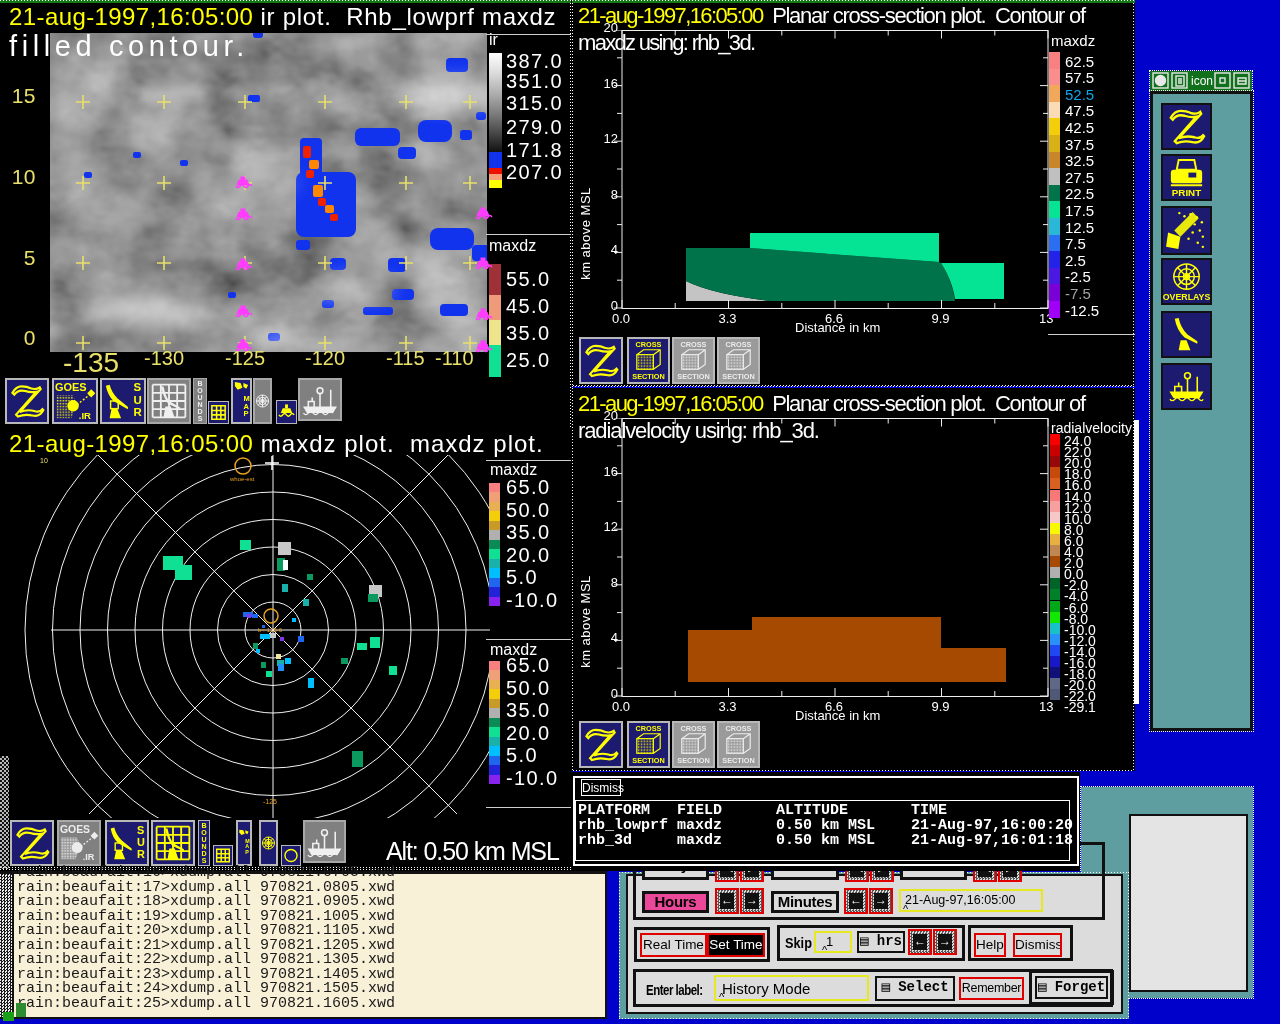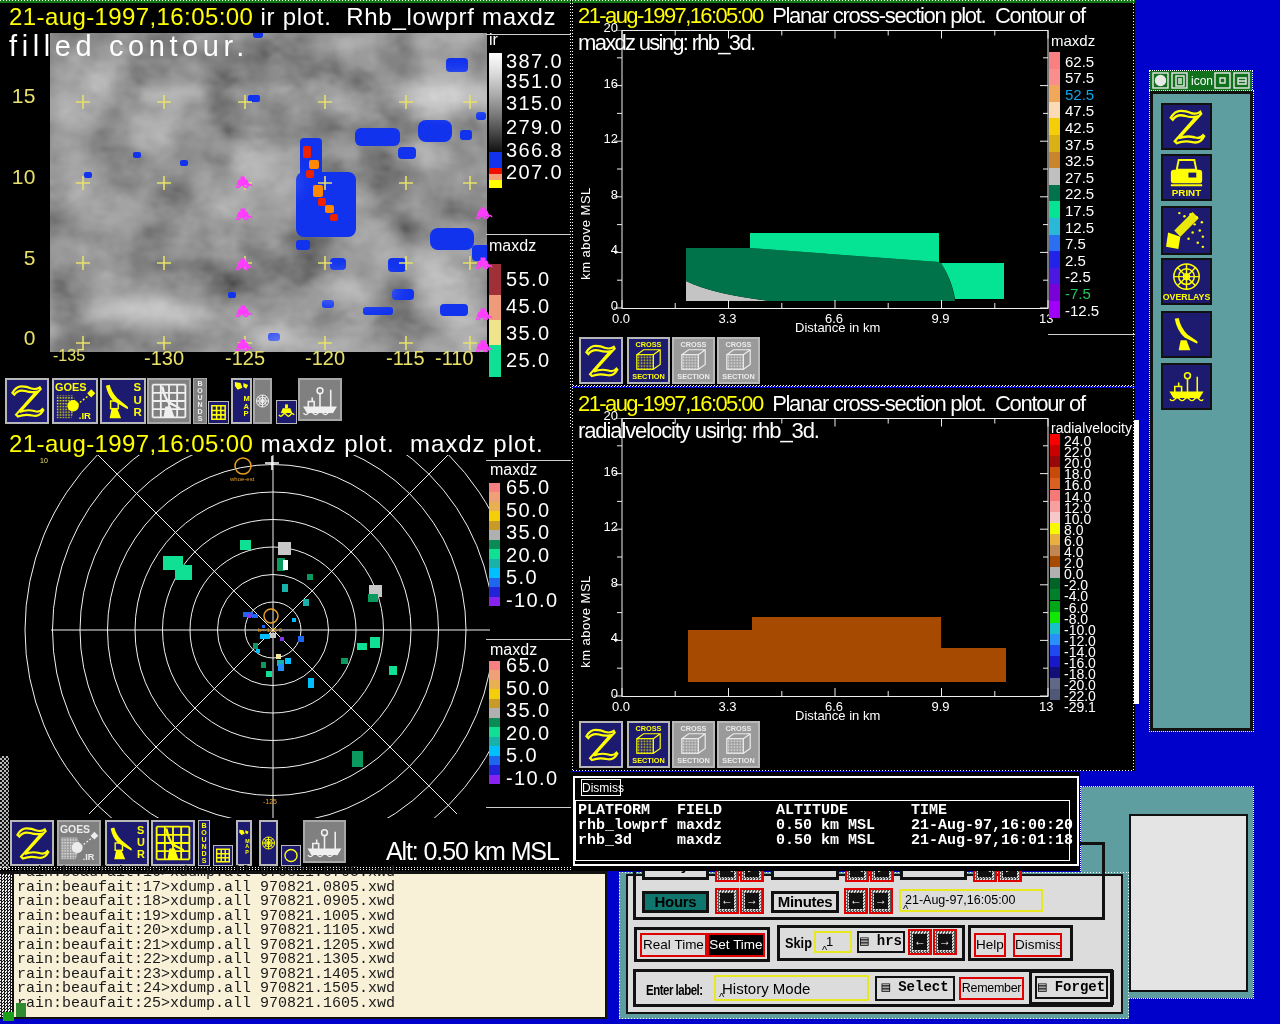--- a/index.html
+++ b/index.html
@@ -130,37 +130,37 @@
     <g stroke="#ff3cff" fill="#ff3cff">
       <rect x="481" y="341" width="4" height="3"></rect>
       <path d="M479 344h8l2 5h-12z"></path>
       <path d="M476 350q2 3 4 0t4 0t4 0t4 0" fill="none" stroke-width="1.5"></path>
     </g>
   </svg>
 <div style="position:absolute;left:10px;top:84px;font-family:'Liberation Sans',sans-serif;font-size:21px;letter-spacing:0.5px;color:#e8e06a;width:26px;text-align:right;">15</div>
 <div style="position:absolute;left:10px;top:165px;font-family:'Liberation Sans',sans-serif;font-size:21px;letter-spacing:0.5px;color:#e8e06a;width:26px;text-align:right;">10</div>
 <div style="position:absolute;left:10px;top:246px;font-family:'Liberation Sans',sans-serif;font-size:21px;letter-spacing:0.5px;color:#e8e06a;width:26px;text-align:right;">5</div>
 <div style="position:absolute;left:10px;top:326px;font-family:'Liberation Sans',sans-serif;font-size:21px;letter-spacing:0.5px;color:#e8e06a;width:26px;text-align:right;">0</div>
-<div style="position:absolute;left:53px;top:347px;font-family:'Liberation Sans',sans-serif;font-size:16px;color:#e8e06a;">-135</div>
+<div style="position:absolute;left:63px;top:347px;font-family:'Liberation Sans',sans-serif;font-size:28px;color:#e8e06a;">-135</div>
 <div style="position:absolute;left:144px;top:347px;font-family:'Liberation Sans',sans-serif;font-size:20px;color:#e8e06a;">-130</div>
 <div style="position:absolute;left:225px;top:347px;font-family:'Liberation Sans',sans-serif;font-size:20px;color:#e8e06a;">-125</div>
 <div style="position:absolute;left:305px;top:347px;font-family:'Liberation Sans',sans-serif;font-size:20px;color:#e8e06a;">-120</div>
 <div style="position:absolute;left:386px;top:347px;font-family:'Liberation Sans',sans-serif;font-size:20px;color:#e8e06a;">-115</div>
 <div style="position:absolute;left:435px;top:347px;font-family:'Liberation Sans',sans-serif;font-size:20px;color:#e8e06a;">-110</div>
 <div style="position:absolute;left:489px;top:31px;font-family:'Liberation Sans',sans-serif;font-size:16px;color:#fff;">ir</div>
 <div style="position:absolute;left:489px;top:53px;width:13px;height:99px;background:linear-gradient(180deg,#ffffff 0%,#dcdcdc 20%,#b0b0b0 40%,#808080 60%,#4a4a4a 80%,#111 100%);"></div>
 <div style="position:absolute;left:489px;top:152px;width:13px;height:16px;background:#1133ee;"></div>
 <div style="position:absolute;left:489px;top:168px;width:13px;height:6px;background:#ee1100;"></div>
 <div style="position:absolute;left:489px;top:174px;width:13px;height:6px;background:#f4a07a;"></div>
 <div style="position:absolute;left:489px;top:180px;width:13px;height:8px;background:#ffff00;"></div>
 <div style="position:absolute;left:506px;top:50px;font-family:'Liberation Sans',sans-serif;font-size:20px;letter-spacing:1.4px;color:#fff;">387.0</div>
 <div style="position:absolute;left:506px;top:70px;font-family:'Liberation Sans',sans-serif;font-size:20px;letter-spacing:1.4px;color:#fff;">351.0</div>
 <div style="position:absolute;left:506px;top:92px;font-family:'Liberation Sans',sans-serif;font-size:20px;letter-spacing:1.4px;color:#fff;">315.0</div>
 <div style="position:absolute;left:506px;top:116px;font-family:'Liberation Sans',sans-serif;font-size:20px;letter-spacing:1.4px;color:#fff;">279.0</div>
-<div style="position:absolute;left:506px;top:139px;font-family:'Liberation Sans',sans-serif;font-size:20px;letter-spacing:1.4px;color:#fff;">366.8</div>
+<div style="position:absolute;left:506px;top:139px;font-family:'Liberation Sans',sans-serif;font-size:20px;letter-spacing:1.4px;color:#fff;">171.8</div>
 <div style="position:absolute;left:506px;top:161px;font-family:'Liberation Sans',sans-serif;font-size:20px;letter-spacing:1.4px;color:#fff;">207.0</div>
 <div style="position:absolute;left:486px;top:34px;width:85px;height:1px;background:#cfcfcf;"></div>
 <div style="position:absolute;left:486px;top:234px;width:85px;height:1px;background:#cfcfcf;"></div>
 <div style="position:absolute;left:489px;top:237px;font-family:'Liberation Sans',sans-serif;font-size:16px;color:#fff;">maxdz</div>
 <div style="position:absolute;left:489px;top:264px;width:12px;height:31px;background:#a03038;"></div>
 <div style="position:absolute;left:489px;top:295px;width:12px;height:25px;background:#ef9b7a;"></div>
 <div style="position:absolute;left:489px;top:320px;width:12px;height:25px;background:#efe38b;"></div>
 <div style="position:absolute;left:489px;top:345px;width:12px;height:32px;background:#0fe093;"></div>
 <div style="position:absolute;left:506px;top:268px;font-family:'Liberation Sans',sans-serif;font-size:20px;letter-spacing:1.4px;color:#fff;">55.0</div>
 <div style="position:absolute;left:506px;top:295px;font-family:'Liberation Sans',sans-serif;font-size:20px;letter-spacing:1.4px;color:#fff;">45.0</div>
@@ -497,21 +497,21 @@
 <div style="position:absolute;left:1065px;top:119.0px;font-family:'Liberation Sans',sans-serif;font-size:15px;color:#fff;">42.5</div>
 <div style="position:absolute;left:1065px;top:135.6px;font-family:'Liberation Sans',sans-serif;font-size:15px;color:#fff;">37.5</div>
 <div style="position:absolute;left:1065px;top:152.20000000000002px;font-family:'Liberation Sans',sans-serif;font-size:15px;color:#fff;">32.5</div>
 <div style="position:absolute;left:1065px;top:168.8px;font-family:'Liberation Sans',sans-serif;font-size:15px;color:#fff;">27.5</div>
 <div style="position:absolute;left:1065px;top:185.4px;font-family:'Liberation Sans',sans-serif;font-size:15px;color:#fff;">22.5</div>
 <div style="position:absolute;left:1065px;top:202.0px;font-family:'Liberation Sans',sans-serif;font-size:15px;color:#fff;">17.5</div>
 <div style="position:absolute;left:1065px;top:218.6px;font-family:'Liberation Sans',sans-serif;font-size:15px;color:#fff;">12.5</div>
 <div style="position:absolute;left:1065px;top:235.20000000000002px;font-family:'Liberation Sans',sans-serif;font-size:15px;color:#fff;">7.5</div>
 <div style="position:absolute;left:1065px;top:251.8px;font-family:'Liberation Sans',sans-serif;font-size:15px;color:#fff;">2.5</div>
 <div style="position:absolute;left:1065px;top:268.40000000000003px;font-family:'Liberation Sans',sans-serif;font-size:15px;color:#fff;text-align:center;">-2.5</div>
-<div style="position:absolute;left:1065px;top:285.00000000000006px;font-family:'Liberation Sans',sans-serif;font-size:15px;color:#22c55e;">-7.5</div>
+<div style="position:absolute;left:1065px;top:285.00000000000006px;font-family:'Liberation Sans',sans-serif;font-size:15px;color:#a3a3a3;">-7.5</div>
 <div style="position:absolute;left:1065px;top:301.6px;font-family:'Liberation Sans',sans-serif;font-size:15px;color:#fff;">-12.5</div>
 <div style="position:absolute;left:1048px;top:334px;width:87px;height:1px;background:#cfcfcf;"></div>
 <div style="position:absolute;left:579px;top:337px;width:44px;height:47px;background:#1d1b70;border:2px solid #b8b8b8;"><svg width="40" height="43" viewBox="0 0 44 44">
       <path d="M6 13 Q10 6 16 6 Q22 6 26 8 Q32 10 36 7 L37 9 L14 34 Q22 31 30 33 Q36 35 39 31 L40 32 Q36 40 28 38 Q20 36 12 39 L10 37 L32 12 Q26 13 20 11 Q12 9 8 15 Z" fill="none" stroke="#ffff00" stroke-width="2.4"></path>
     </svg></div>
 <div style="position:absolute;left:627px;top:337px;width:43px;height:47px;background:#1d1b70;border:2px solid #b8b8b8;"><svg width="39" height="43" viewBox="0 0 40 44">
       <text x="20" y="8" text-anchor="middle" font-family="Liberation Sans" font-weight="bold" font-size="7.5" fill="#ffff00">CROSS</text>
       <g stroke="#ffff00" fill="none" stroke-width="1.2">
         <rect x="8" y="16" width="17" height="15" fill="url(#hat1)"></rect>
         <path d="M8 16 L15 11 L32 11 L32 26 L25 31 M25 16 L32 11"></path>
@@ -683,21 +683,21 @@
 <div style="position:absolute;left:870px;top:852px;width:24px;height:30px;border:2px solid #e00000;background:repeating-conic-gradient(#555 0% 25%, #ddd 0% 50%) 0 0/3px 3px;display:flex;align-items:center;justify-content:center;">
     <div style="background:#111;color:#fff;width:14px;height:20px;font-size:16px;line-height:19px;text-align:center;font-weight:bold;font-family:'Liberation Sans';">►</div>
   </div>
 <div style="position:absolute;left:900px;top:850px;width:67px;height:30px;border:3px solid #111;background:#dcdcdc;font-family:'Liberation Sans',sans-serif;font-size:15px;font-weight:bold;color:#000;text-align:center;letter-spacing:-0.3px;line-height:24px;">Year</div>
 <div style="position:absolute;left:973px;top:852px;width:24px;height:30px;border:2px solid #e00000;background:repeating-conic-gradient(#555 0% 25%, #ddd 0% 50%) 0 0/3px 3px;display:flex;align-items:center;justify-content:center;">
     <div style="background:#111;color:#fff;width:14px;height:20px;font-size:16px;line-height:19px;text-align:center;font-weight:bold;font-family:'Liberation Sans';">◄</div>
   </div>
 <div style="position:absolute;left:998px;top:852px;width:24px;height:30px;border:2px solid #e00000;background:repeating-conic-gradient(#555 0% 25%, #ddd 0% 50%) 0 0/3px 3px;display:flex;align-items:center;justify-content:center;">
     <div style="background:#111;color:#fff;width:14px;height:20px;font-size:16px;line-height:19px;text-align:center;font-weight:bold;font-family:'Liberation Sans';">►</div>
   </div>
-<div style="position:absolute;left:642px;top:891px;width:67px;height:22px;border:3px solid #111;background:#0f766e;font-family:'Liberation Sans',sans-serif;font-size:15px;font-weight:bold;color:#000;text-align:center;letter-spacing:-0.3px;line-height:16px;">Hours</div>
+<div style="position:absolute;left:642px;top:891px;width:67px;height:22px;border:3px solid #111;background:#ec4899;font-family:'Liberation Sans',sans-serif;font-size:15px;font-weight:bold;color:#000;text-align:center;letter-spacing:-0.3px;line-height:16px;">Hours</div>
 <div style="position:absolute;left:715px;top:888px;width:24px;height:26px;border:2px solid #e00000;background:repeating-conic-gradient(#555 0% 25%, #ddd 0% 50%) 0 0/3px 3px;display:flex;align-items:center;justify-content:center;">
     <div style="background:#111;color:#fff;width:14px;height:16px;font-size:12px;line-height:15px;text-align:center;font-weight:bold;font-family:'Liberation Sans';">←</div>
   </div>
 <div style="position:absolute;left:740px;top:888px;width:24px;height:26px;border:2px solid #e00000;background:repeating-conic-gradient(#555 0% 25%, #ddd 0% 50%) 0 0/3px 3px;display:flex;align-items:center;justify-content:center;">
     <div style="background:#111;color:#fff;width:14px;height:16px;font-size:12px;line-height:15px;text-align:center;font-weight:bold;font-family:'Liberation Sans';">→</div>
   </div>
 <div style="position:absolute;left:771px;top:891px;width:68px;height:22px;border:3px solid #111;background:#dcdcdc;font-family:'Liberation Sans',sans-serif;font-size:15px;font-weight:bold;color:#000;text-align:center;letter-spacing:-0.3px;line-height:16px;">Minutes</div>
 <div style="position:absolute;left:844px;top:888px;width:24px;height:26px;border:2px solid #e00000;background:repeating-conic-gradient(#555 0% 25%, #ddd 0% 50%) 0 0/3px 3px;display:flex;align-items:center;justify-content:center;">
     <div style="background:#111;color:#fff;width:14px;height:16px;font-size:12px;line-height:15px;text-align:center;font-weight:bold;font-family:'Liberation Sans';">←</div>
   </div>

